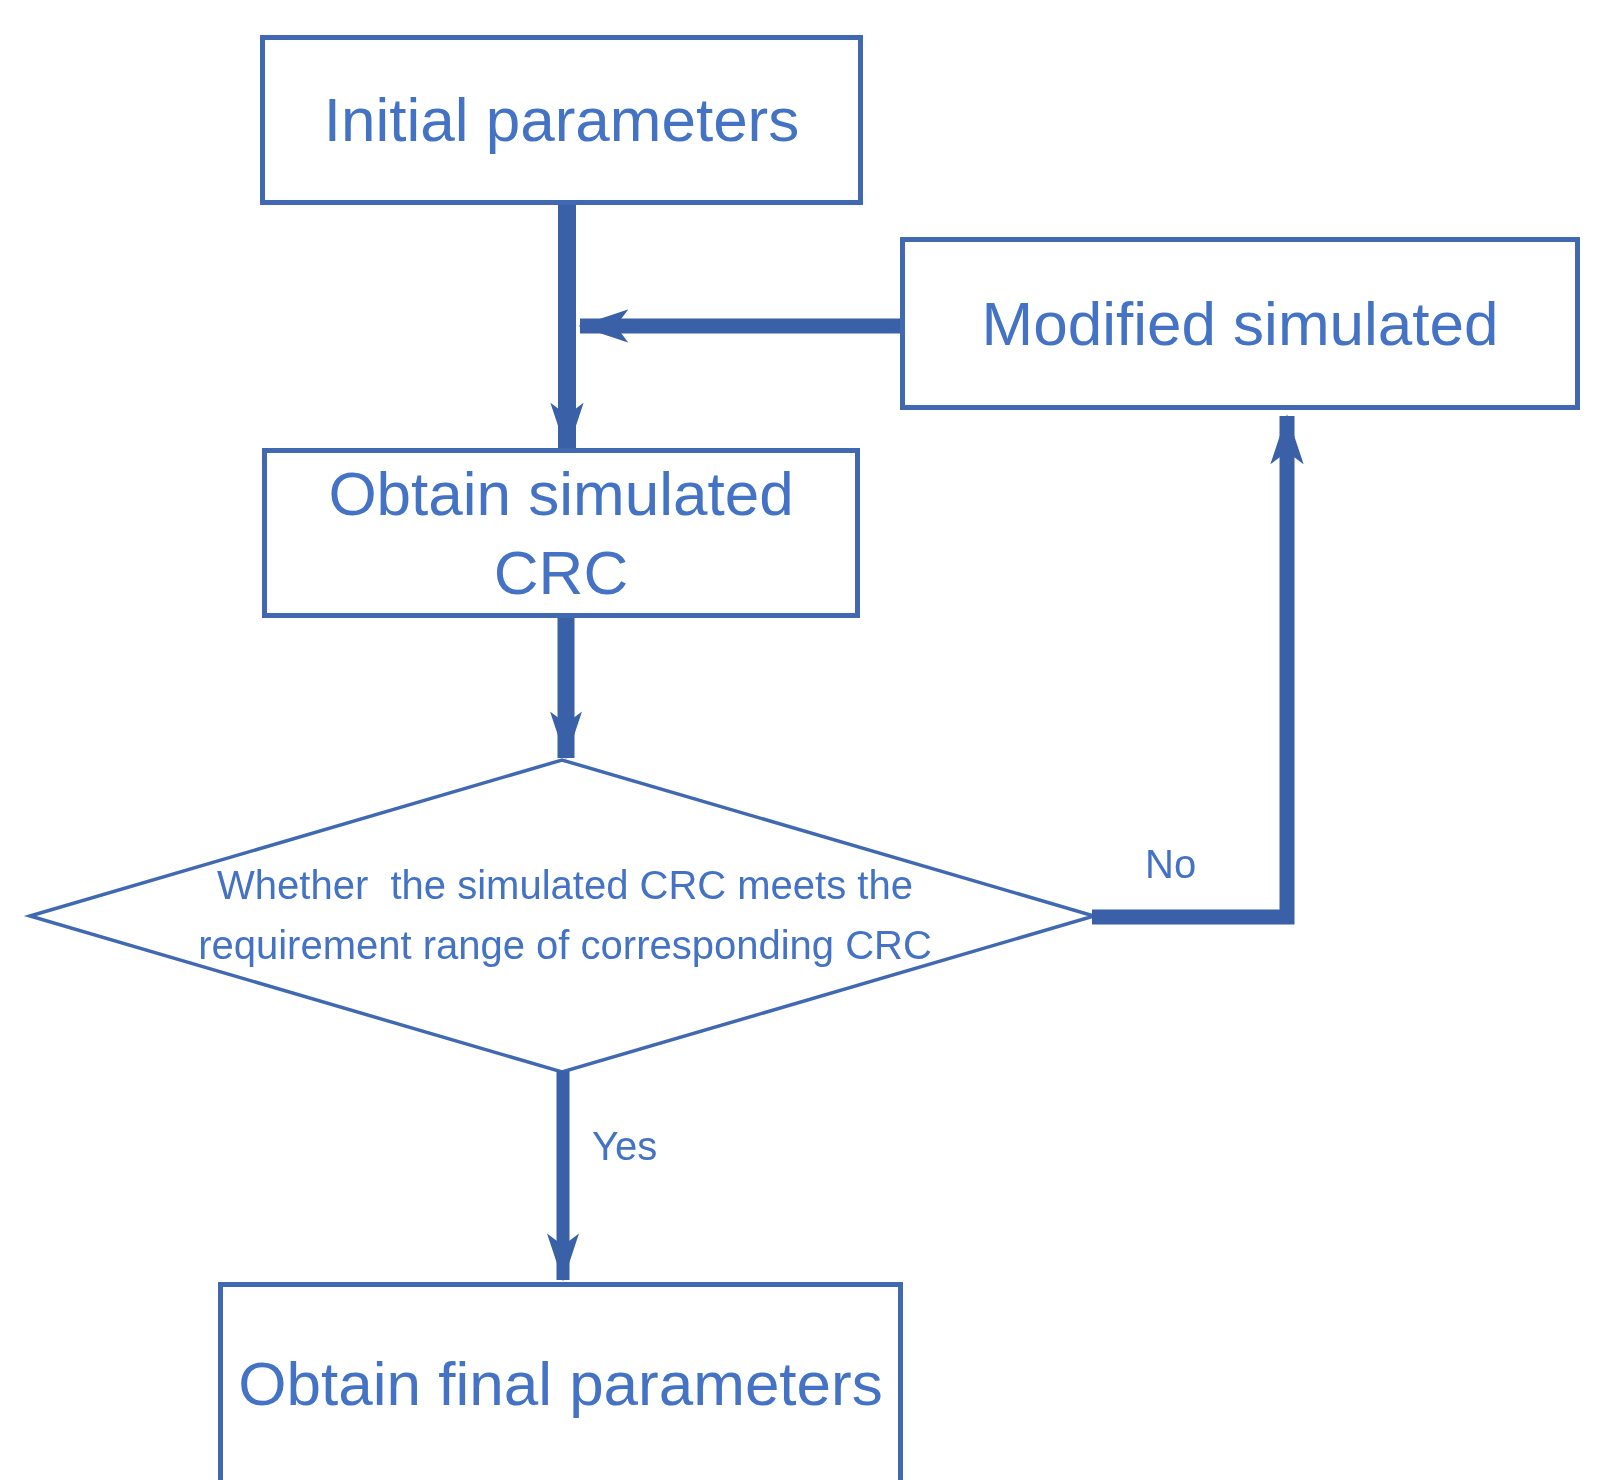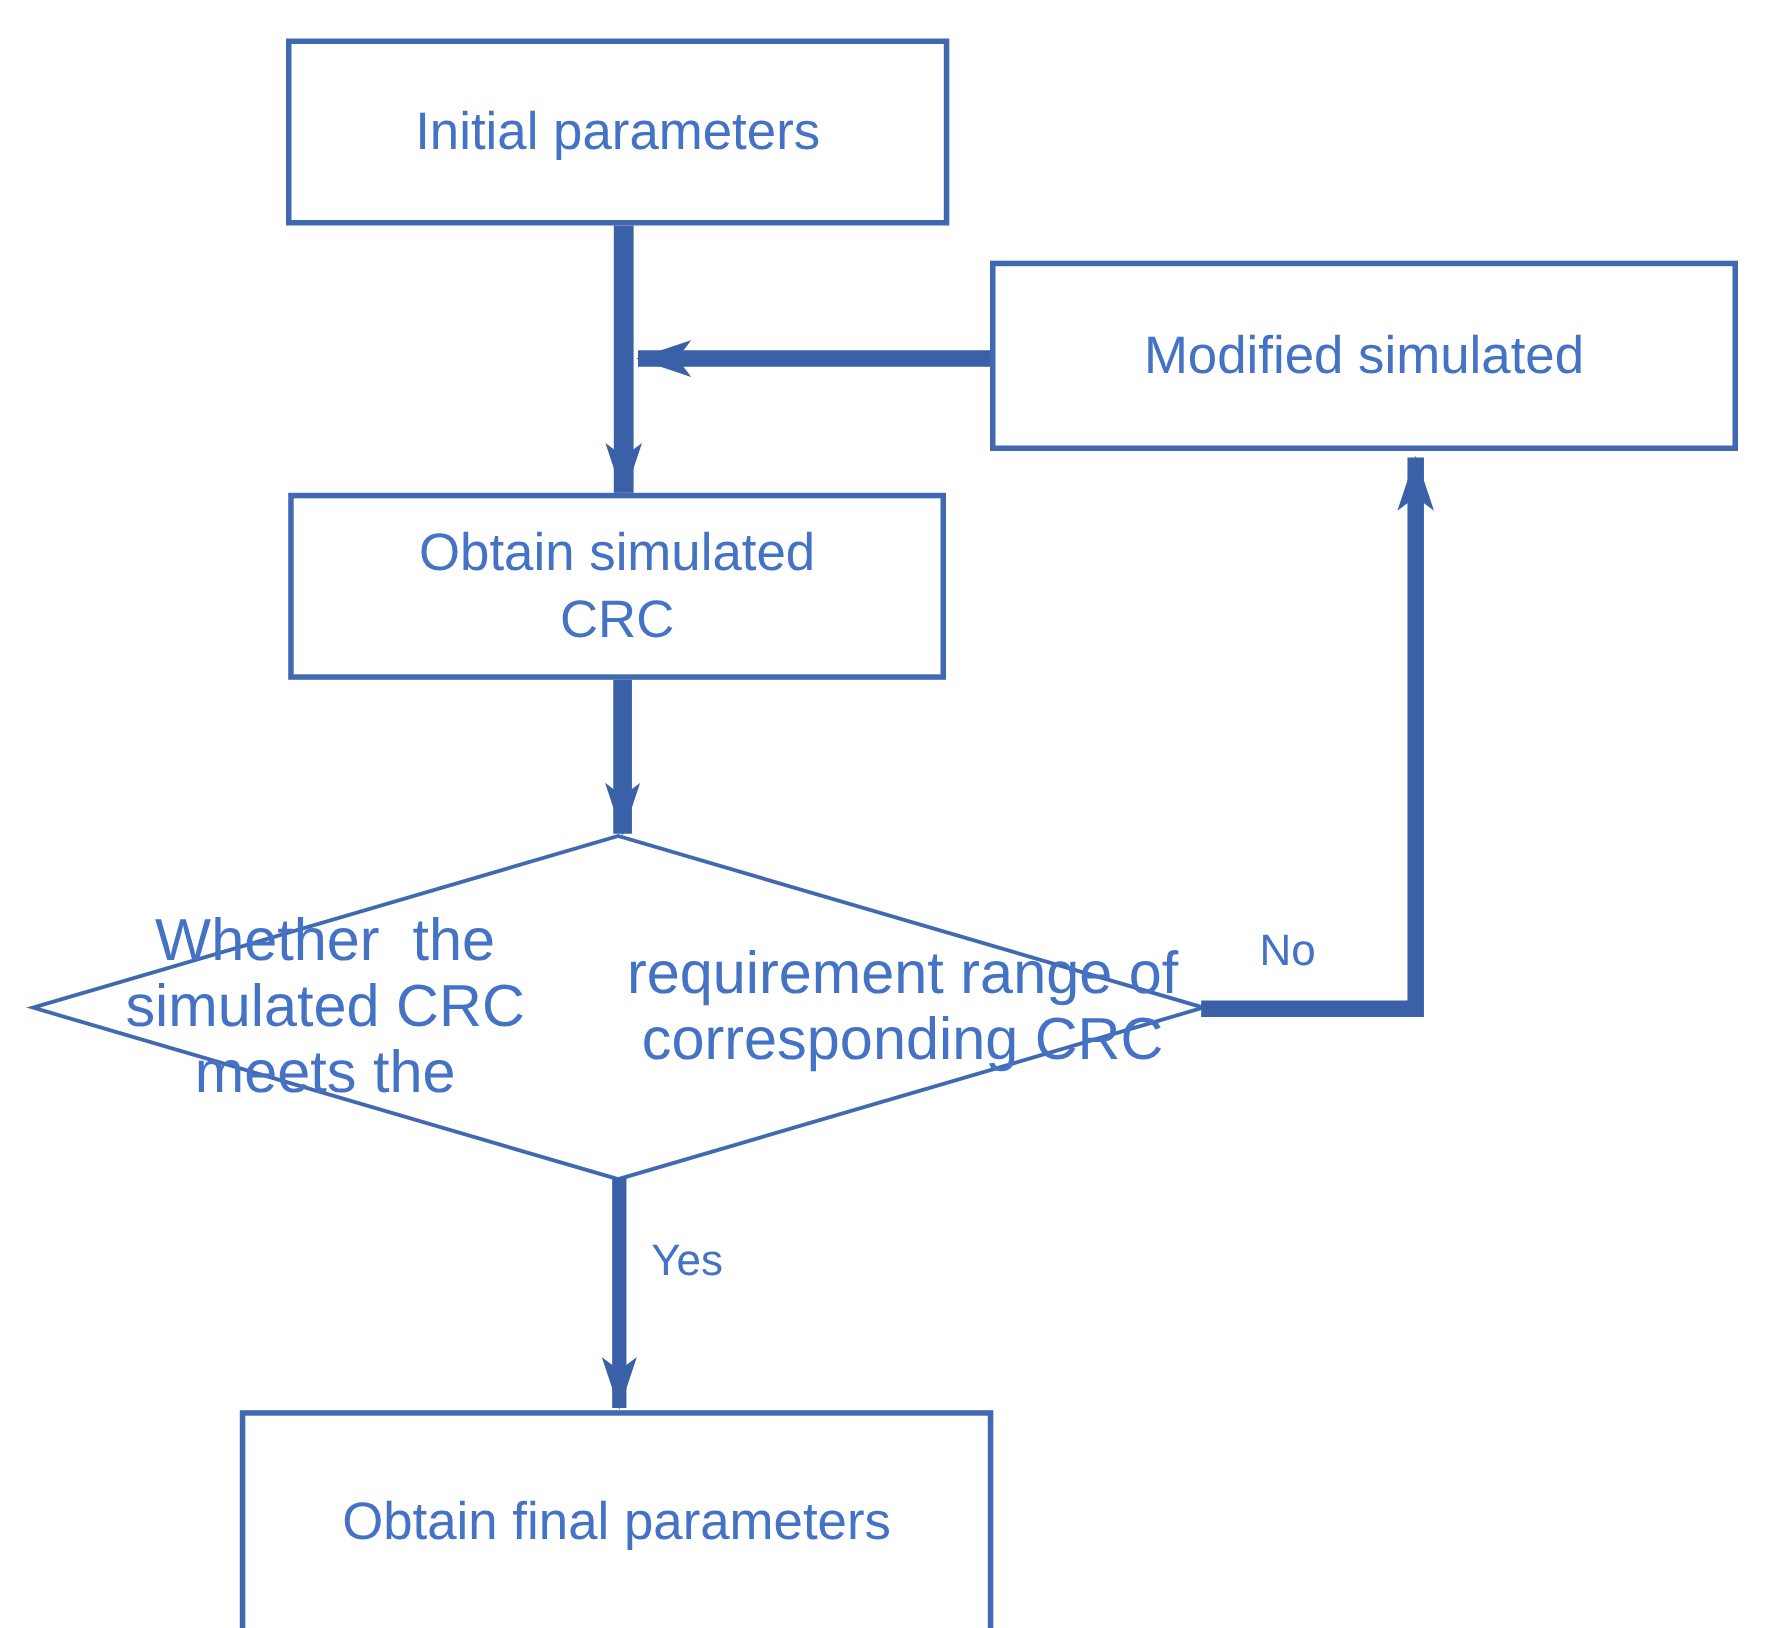--- a/index.html
+++ b/index.html
@@ -20,39 +20,39 @@
     position: absolute;
     box-sizing: border-box;
     border: 5px solid #4169B2;
     background: #ffffff;
     display: flex;
     flex-direction: column;
     align-items: center;
     justify-content: center;
     text-align: center;
     color: #4472C4;
-    font-size: 48px;
+    font-size: 62px;
     line-height: 1.28;
   }
   #box-initial   { left: 260px;  top: 35px;   width: 603px; height: 170px; }
   #box-modified  { left: 900px;  top: 237px;  width: 680px; height: 173px; }
   #box-simulated { left: 262px;  top: 448px;  width: 598px; height: 170px; }
   #box-final     { left: 218px;  top: 1282px; width: 685px; height: 203px; }
   .line { display: block; }
   #diamond-text {
     position: absolute;
     left: 40px; top: 765px;
     width: 1050px; height: 300px;
     display: flex;
-    flex-direction: row;
+    flex-direction: column;
     align-items: center;
     justify-content: center;
     text-align: center;
     color: #4472C4;
-    font-size: 54px;
+    font-size: 40px;
     line-height: 60px;
     white-space: pre-wrap;
   }
   .edge-label {
     position: absolute;
     color: #4472C4;
     font-size: 40px;
     line-height: 1.1;
   }
   #label-no  { left: 1145px; top: 842px; }

